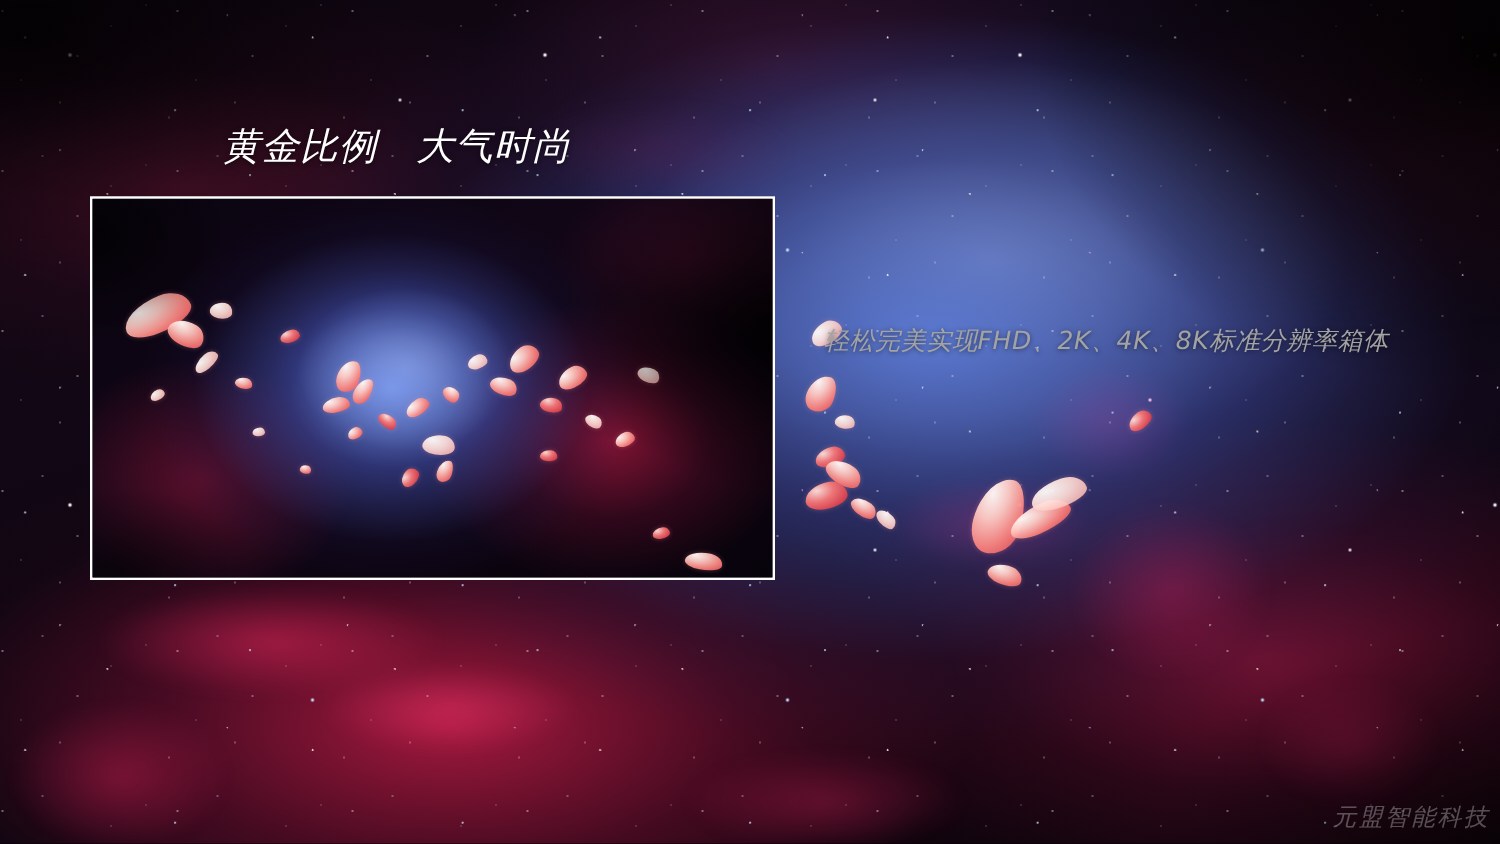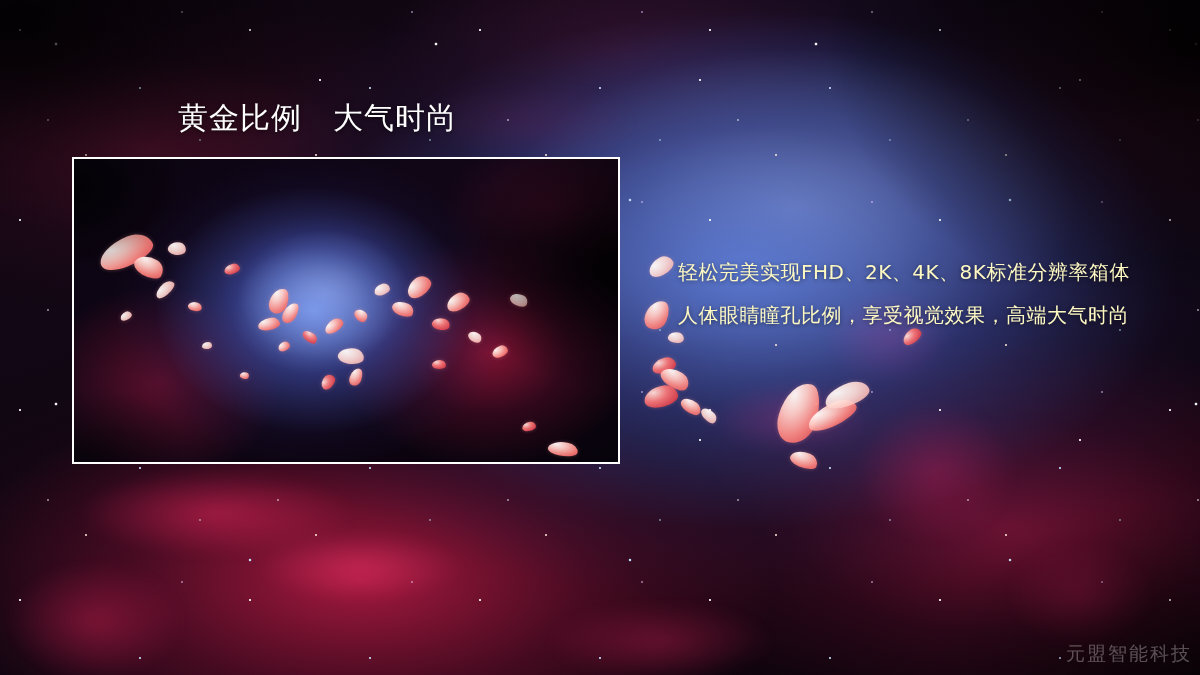--- a/index.html
+++ b/index.html
@@ -7,20 +7,21 @@
     padding: 0;
     background: #000;
   }
   #slide {
     position: relative;
     width: 1200px;
     height: 675px;
     overflow: hidden;
     background: #0a0308;
     font-family: "DejaVu Sans", "Liberation Sans", sans-serif;
+    font-style: italic;
     -webkit-font-smoothing: antialiased;
   }
 
   
   .bg-layer {
     position: absolute;
     inset: 0;
     pointer-events: none;
   }
   #bg-base {
@@ -152,24 +153,24 @@
     top: 101px;
     font-size: 30px;
     line-height: 1.15;
     color: #ffffff;
     letter-spacing: 1px;
     white-space: pre;
     text-shadow: 0 1px 4px rgba(0,0,0,0.55);
   }
   #body-copy {
     position: absolute;
-    left: 678px;
+    left: 659px;
     top: 258px;
     width: 500px;
-    color: #fef9c3;
+    color: #a3a3a3;
     font-size: 20px;
     letter-spacing: .5px;
     text-shadow: 0 1px 4px rgba(0,0,0,0.5);
   }
   #body-copy .line {
     height: 43px;
     line-height: 28px;
     white-space: nowrap;
   }
   #watermark {
@@ -243,17 +244,16 @@
         <div class="petal" style="left: 166px; top: 213px; width: 9px; height: 7px; transform: rotate(20deg);"></div>
         <div class="petal pale" style="left: 46px; top: 153px; width: 12px; height: 8px; transform: rotate(-24deg);"></div>
         <div class="petal" style="left: 474px; top: 283px; width: 30px; height: 14px; transform: rotate(10deg);"></div>
         <div class="petal deep" style="left: 448px; top: 263px; width: 14px; height: 9px; transform: rotate(-8deg);"></div>
       </div>
     <div id="frame-dark"></div>
   </div>
 
   <div id="body-copy">
       <div class="line">轻松完美实现FHD、2K、4K、8K标准分辨率箱体</div>
-      <div class="line">人体眼睛瞳孔比例，享受视觉效果，高端大气时尚</div>
     </div>
 
   <div id="watermark">元盟智能科技</div>
 </div>
 
 </body></html>

